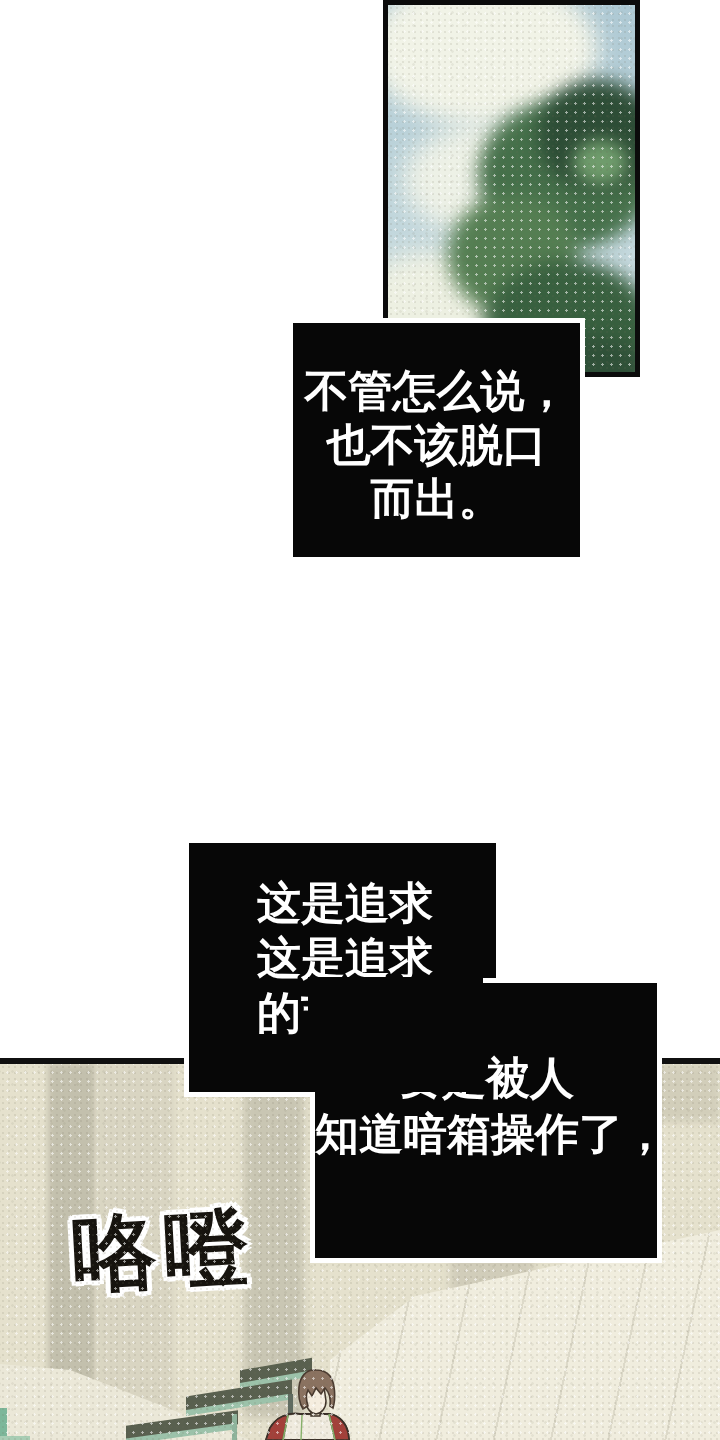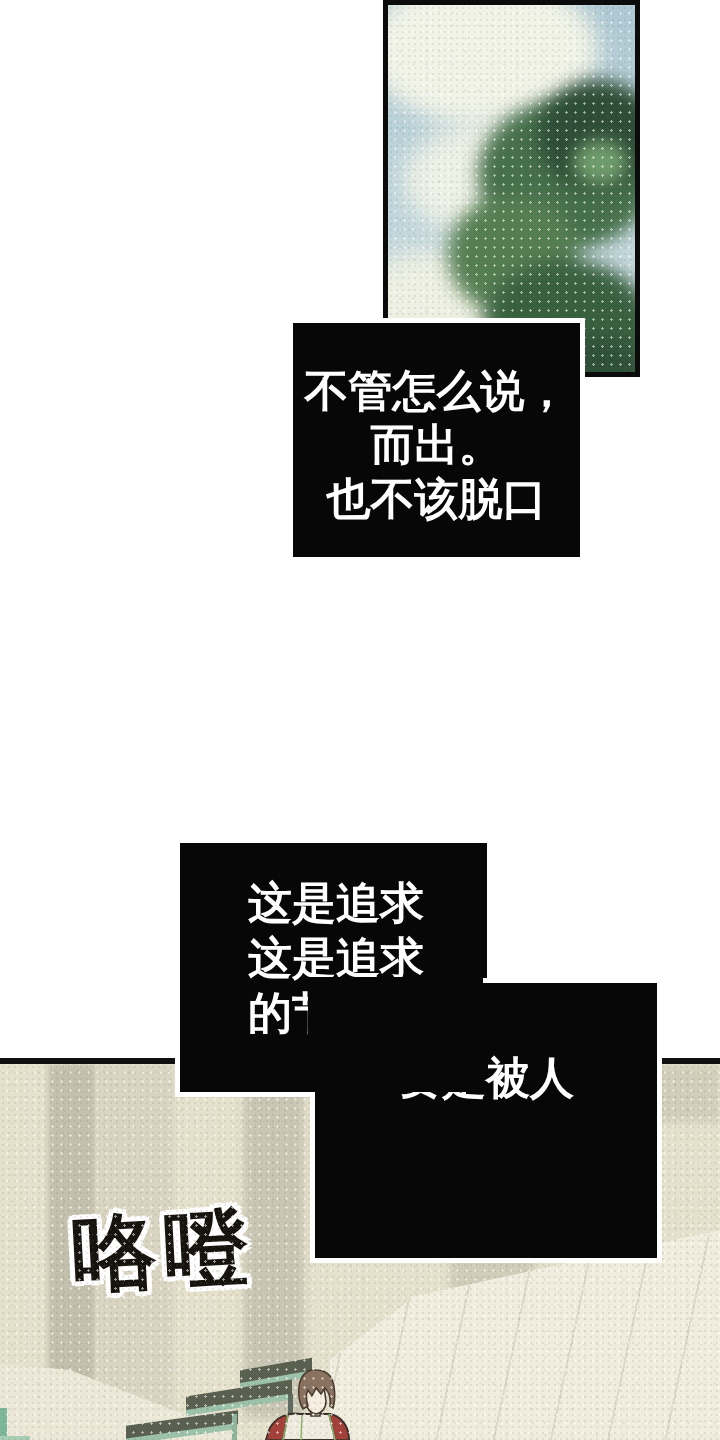--- a/index.html
+++ b/index.html
@@ -38,21 +38,21 @@
     position:absolute;background:#070707;color:#ffffff;
     font-weight:700;box-shadow:0 0 0 5px #ffffff;
   }
   .speech .line{white-space:nowrap;}
   .speech1{
     left:293px;top:323px;width:287px;height:234px;z-index:4;
     font-size:44px;line-height:54px;text-align:center;
     padding-top:41px;box-sizing:border-box;
   }
   .speech2a{
-    left:180px;top:843px;width:307px;height:249px;z-index:5;
+    left:189px;top:843px;width:307px;height:249px;z-index:5;
     font-size:44px;line-height:55px;text-align:left;
     padding:32px 0 0 68px;box-sizing:border-box;
   }
   .speech2b{
     left:315px;top:983px;width:342px;height:275px;z-index:6;
     font-size:44px;line-height:56px;text-align:center;
     padding-top:67px;box-sizing:border-box;
   }
   .speech-patch{
     position:absolute;left:308px;top:977px;width:175px;height:115px;
@@ -119,32 +119,33 @@
     <div class="blob tree2"></div>
     <div class="blob tree3"></div>
     <div class="blob tree4"></div>
     <div class="blob tree5"></div>
     <div class="blob tree6"></div>
     <div class="grain"></div>
   </div>
 
   <div class="speech speech1">
     <div class="line">不管怎么说，</div>
+    <div class="line">也不该脱口</div>
     <div class="line">而出。</div>
-    <div class="line">也不该脱口</div>
   </div>
 
   <div class="speech speech2a">
     <div class="line">这是追求</div>
     <div class="line">这是追求</div>
     <div class="line">的节目，</div>
   </div>
 
   <div class="speech speech2b">
     <div class="line">要是被人</div>
+    <div class="line">知道暗箱操作了，</div>
   </div>
   <div class="speech-patch"></div>
 
   <div class="scene-panel">
     <div class="stripe st1"></div>
     <div class="stripe st2"></div>
     <div class="stripe st3"></div>
     <div class="stripe st4"></div>
     <div class="stripe st5"></div>
     <div class="stripe st6"></div>

